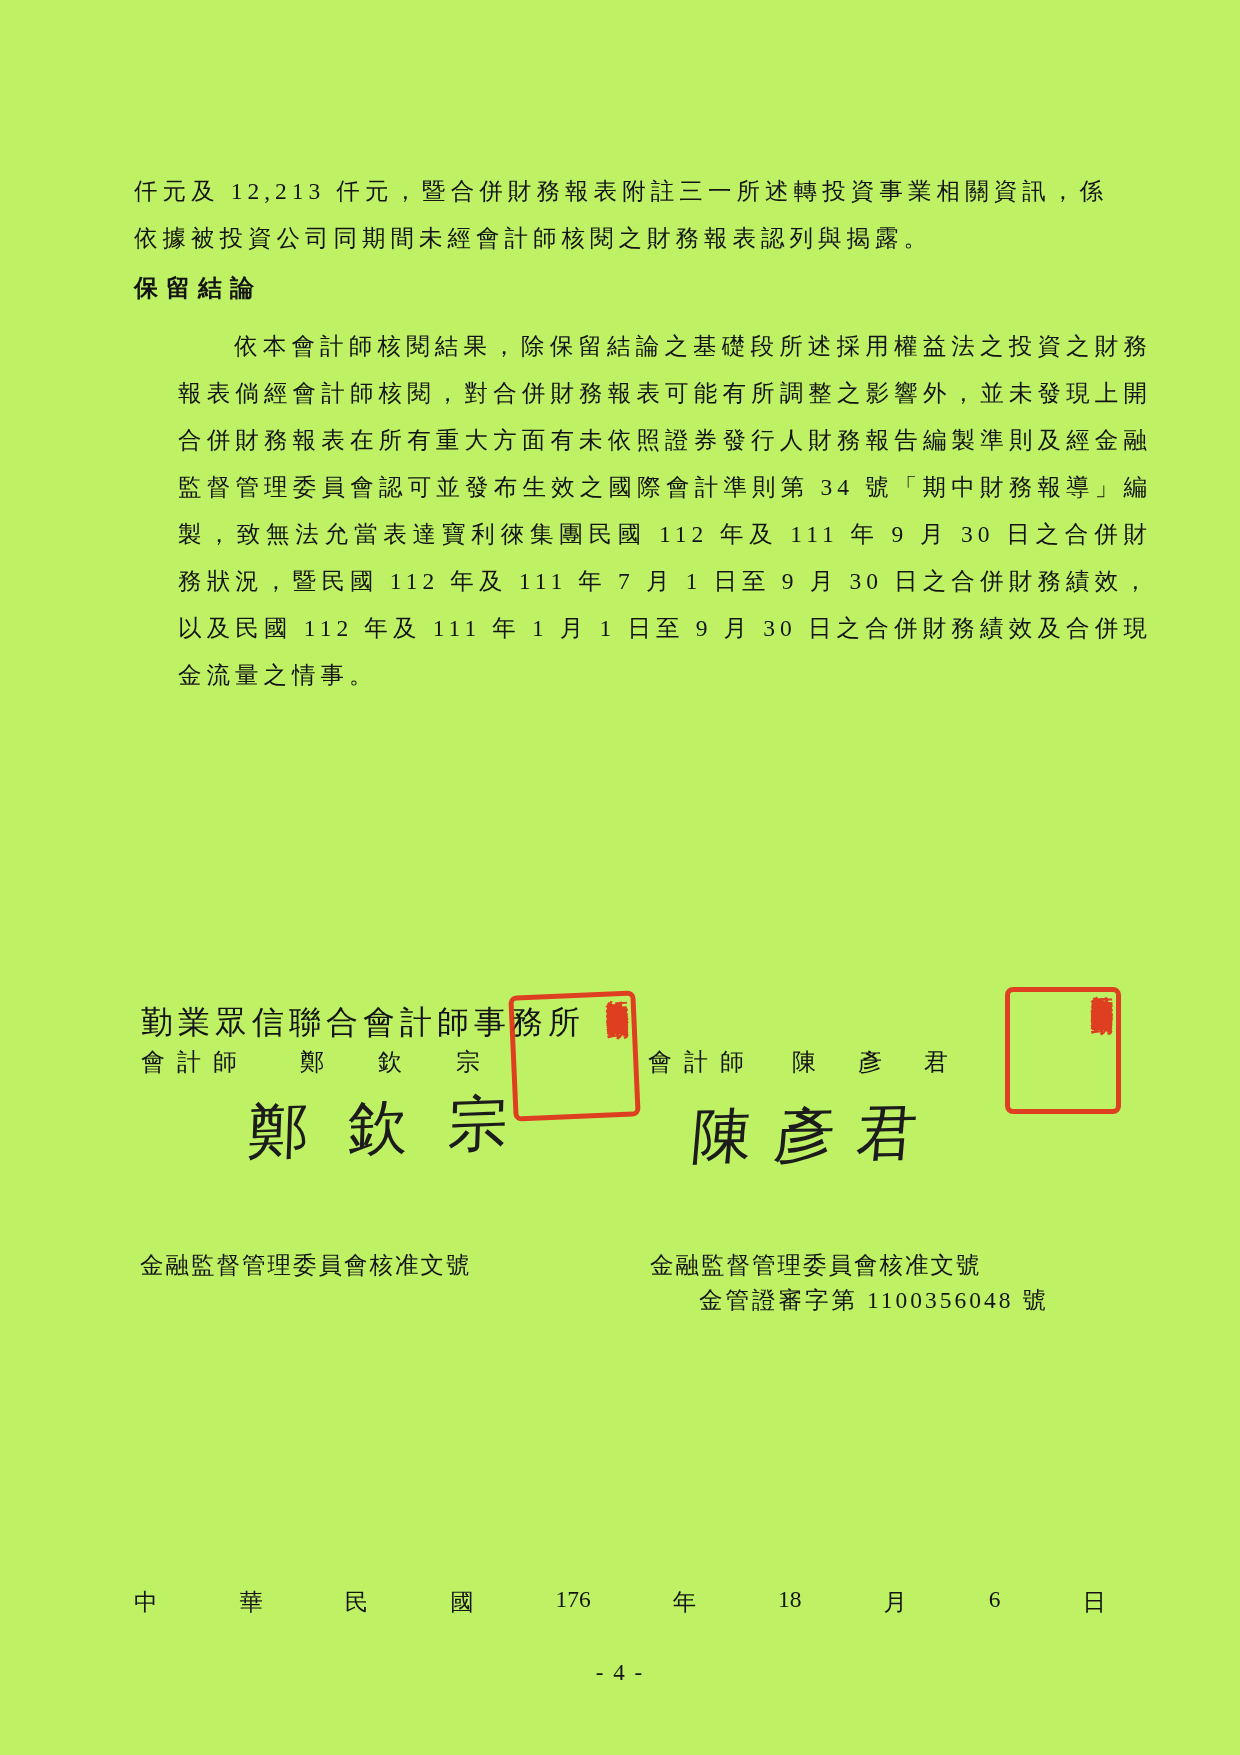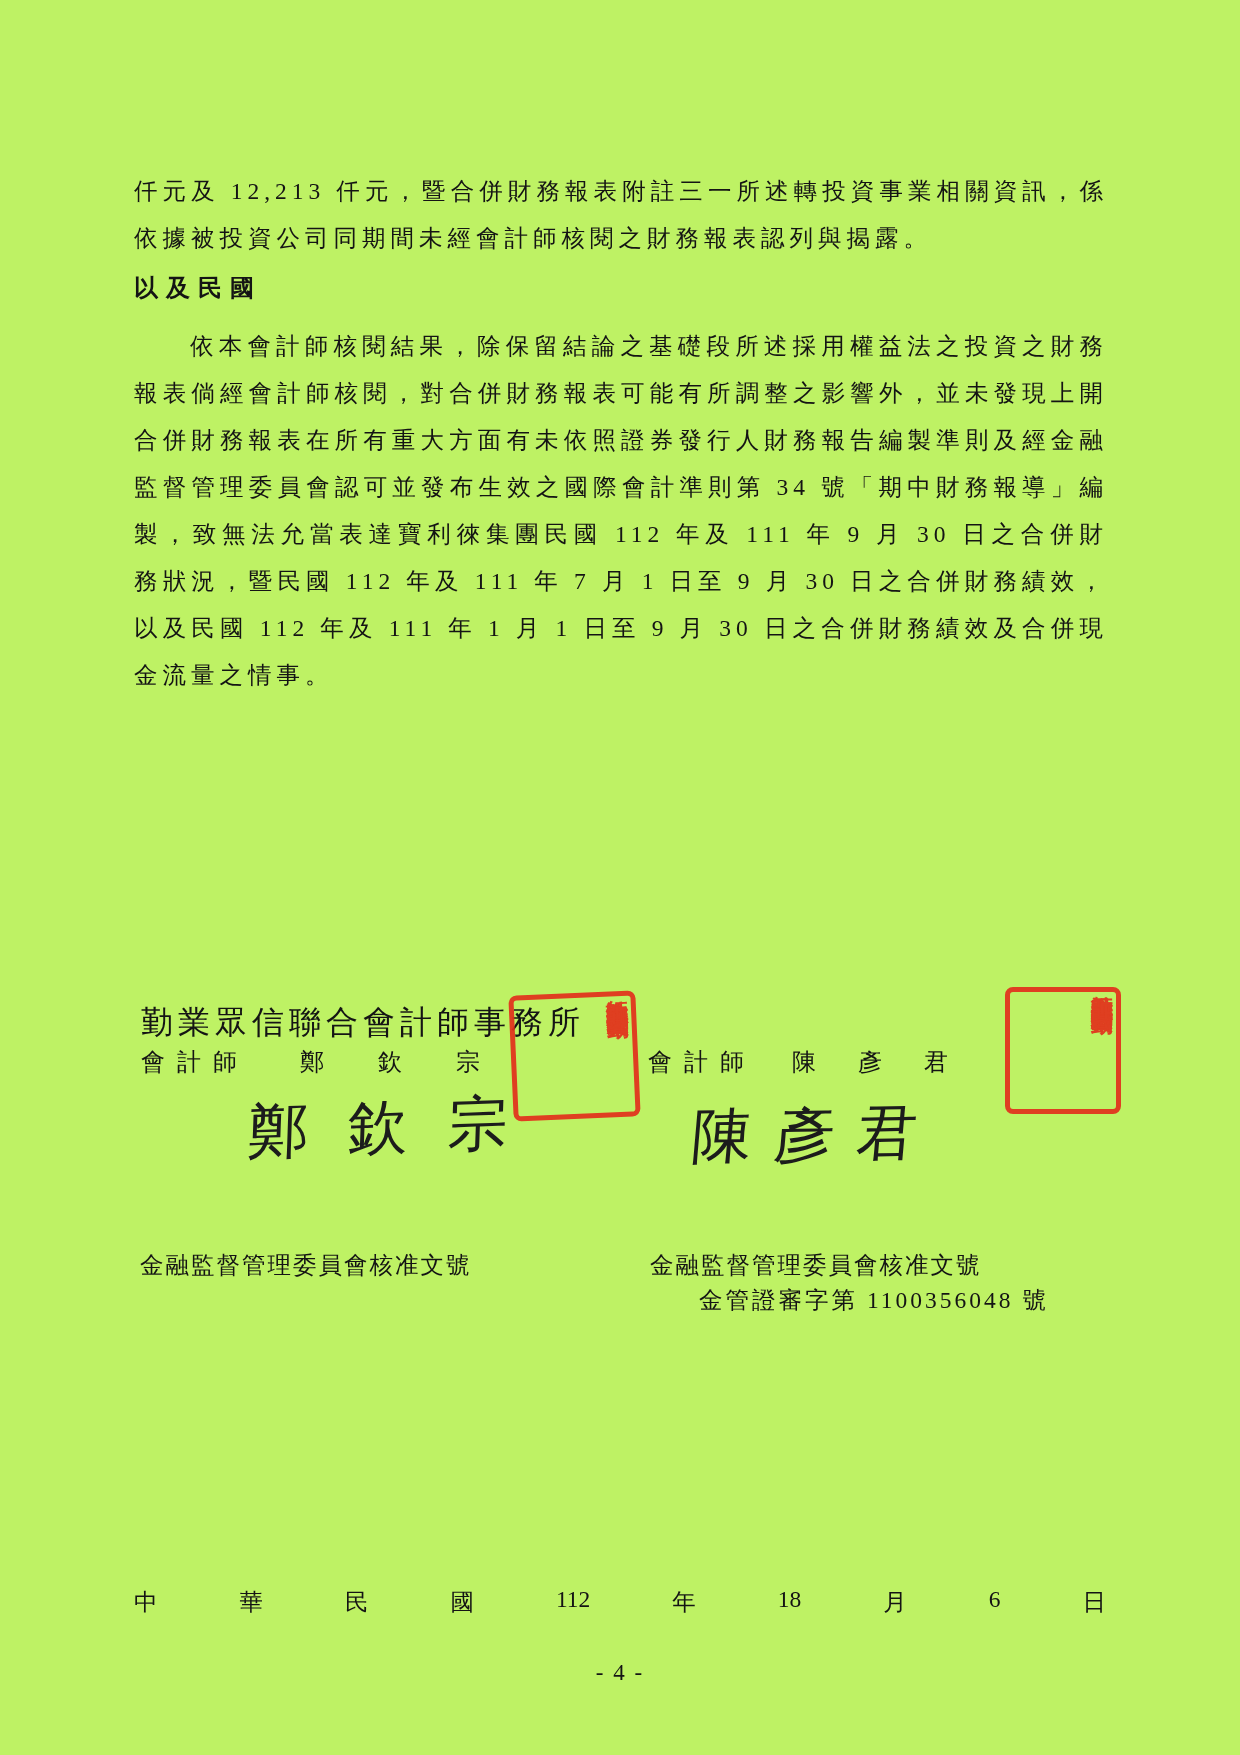--- a/index.html
+++ b/index.html
@@ -15,21 +15,21 @@
   .para {
     position:absolute; left:134px; width:974px;
     font-size:23.5px; line-height:47px;
     text-align:justify; letter-spacing:5px;
   }
   .p1 { top:168px; }
   .heading {
     position:absolute; left:134px; top:272px;
     font-size:24px; font-weight:bold; letter-spacing:8px; line-height:32px;
   }
-  .p2 { top:323px; text-indent:56px; }
+  .p2 { top:323px; text-indent:56px;margin-left:44px; }
 
   .firm-name {
     position:absolute; left:141px; top:1001px;
     font-size:32px; letter-spacing:5px; white-space:nowrap;
   }
   .acct-role {
     position:absolute; top:1046px;
     font-size:24px; letter-spacing:12px; white-space:nowrap;
   }
   .role-left { left:141px; }
@@ -93,21 +93,21 @@
     text-align:center; font-size:23px; letter-spacing:2px;
   }
 </style>
 </head>
 <body>
 
 <div class="page">
 
   <p class="para p1">仟元及 12,213 仟元，暨合併財務報表附註三一所述轉投資事業相關資訊，係依據被投資公司同期間未經會計師核閱之財務報表認列與揭露。</p>
 
-  <h2 class="heading">以及民國</h2>
+  <h2 class="heading">保留結論</h2>
 
   <p class="para p2">依本會計師核閱結果，除保留結論之基礎段所述採用權益法之投資之財務報表倘經會計師核閱，對合併財務報表可能有所調整之影響外，並未發現上開合併財務報表在所有重大方面有未依照證券發行人財務報告編製準則及經金融監督管理委員會認可並發布生效之國際會計準則第 34 號「期中財務報導」編製，致無法允當表達寶利徠集團民國 112 年及 111 年 9 月 30 日之合併財務狀況，暨民國 112 年及 111 年 7 月 1 日至 9 月 30 日之合併財務績效，以及民國 112 年及 111 年 1 月 1 日至 9 月 30 日之合併財務績效及合併現金流量之情事。</p>
 
   <div class="firm-name">勤業眾信聯合會計師事務所</div>
 
   <div class="acct-role role-left">會計師</div>
   <div class="acct-name name-left">
     <span>鄭</span>
     <span>欽</span>
     <span>宗</span>
@@ -141,21 +141,21 @@
   <div class="approval-title appr-title-left">金融監督管理委員會核准文號</div>
 
   <div class="approval-title appr-title-right">金融監督管理委員會核准文號</div>
   <div class="approval-number appr-num-right">金管證審字第 1100356048 號</div>
 
   <div class="dateline">
     <span>中</span>
     <span>華</span>
     <span>民</span>
     <span>國</span>
-    <span>112</span>
+    <span>176</span>
     <span>年</span>
     <span>18</span>
     <span>月</span>
     <span>6</span>
     <span>日</span>
   </div>
 
   <div class="page-number">- 4 -</div>
 
 </div>

